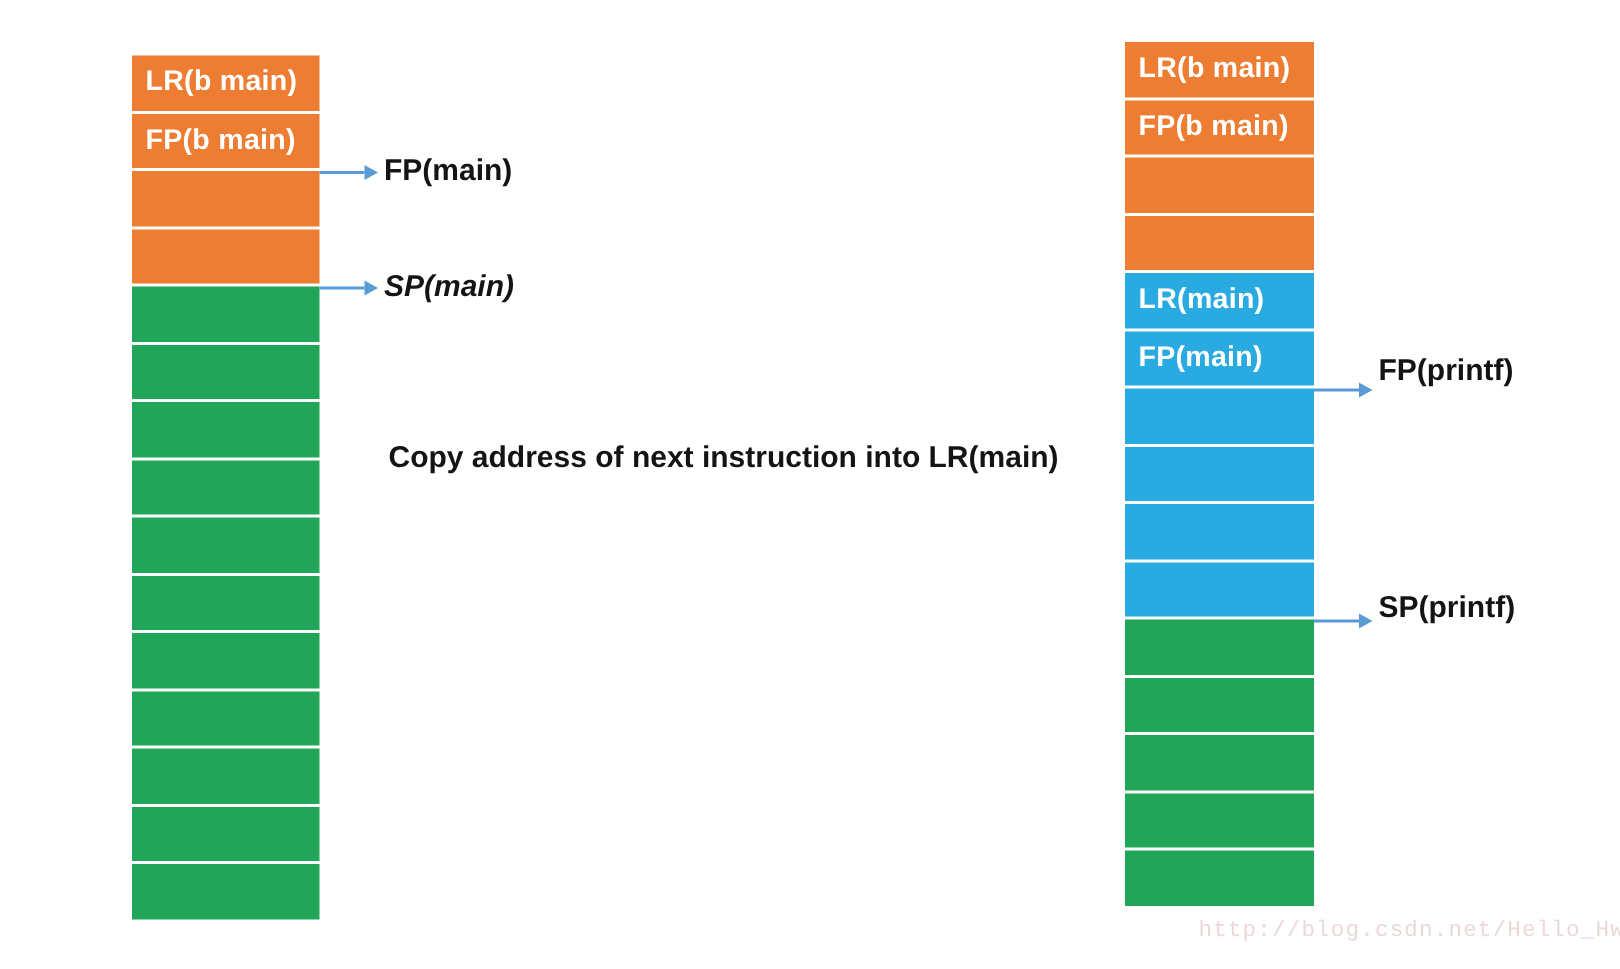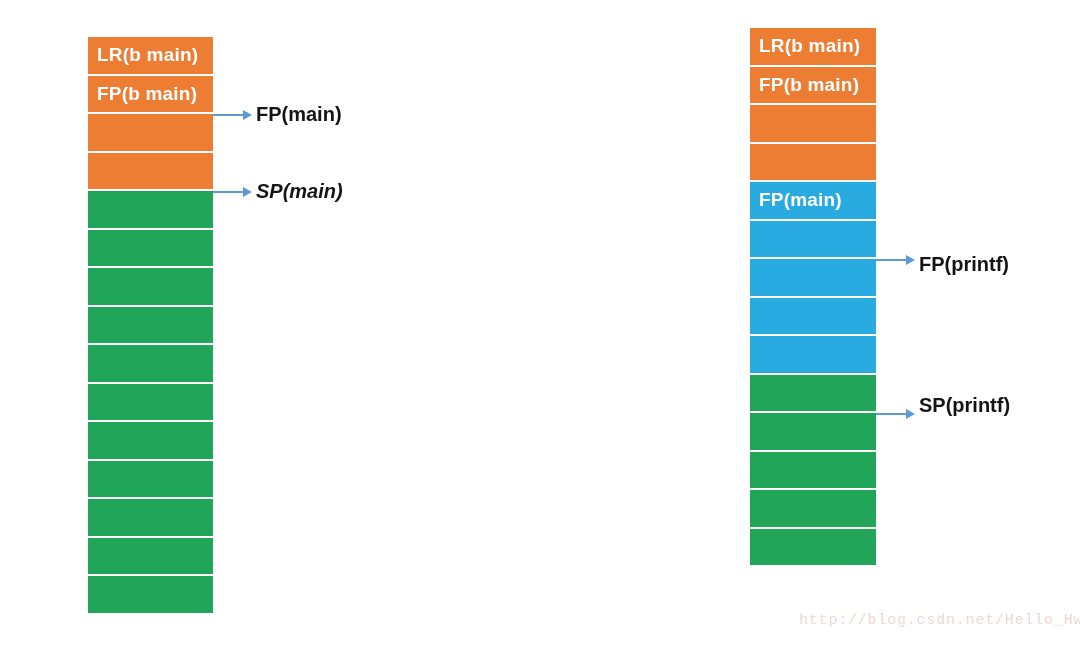--- a/index.html
+++ b/index.html
@@ -100,36 +100,38 @@
       <div class="cell" style="background: rgb(33, 165, 89); color: rgb(255, 255, 255);"></div>
       <div class="cell" style="background: rgb(33, 165, 89); color: rgb(255, 255, 255);"></div>
       <div class="cell" style="background: rgb(33, 165, 89); color: rgb(255, 255, 255);"></div>
     </div>
 
   <div class="stack" id="right-stack" style="left:750px; top:28px; width:126px;">
       <div class="cell" style="background: rgb(236, 125, 51); color: rgb(255, 255, 255);">LR(b main)</div>
       <div class="cell" style="background: rgb(236, 125, 51); color: rgb(255, 255, 255);">FP(b main)</div>
       <div class="cell" style="background: rgb(236, 125, 51); color: rgb(255, 255, 255);"></div>
       <div class="cell" style="background: rgb(236, 125, 51); color: rgb(255, 255, 255);"></div>
+      <div class="cell" style="background: rgb(41, 171, 226); color: rgb(255, 255, 255);">LR(main)</div>
       <div class="cell" style="background: rgb(41, 171, 226); color: rgb(255, 255, 255);">FP(main)</div>
       <div class="cell" style="background: rgb(41, 171, 226); color: rgb(255, 255, 255);"></div>
       <div class="cell" style="background: rgb(41, 171, 226); color: rgb(255, 255, 255);"></div>
       <div class="cell" style="background: rgb(41, 171, 226); color: rgb(255, 255, 255);"></div>
       <div class="cell" style="background: rgb(41, 171, 226); color: rgb(255, 255, 255);"></div>
       <div class="cell" style="background: rgb(33, 165, 89); color: rgb(255, 255, 255);"></div>
       <div class="cell" style="background: rgb(33, 165, 89); color: rgb(255, 255, 255);"></div>
       <div class="cell" style="background: rgb(33, 165, 89); color: rgb(255, 255, 255);"></div>
       <div class="cell" style="background: rgb(33, 165, 89); color: rgb(255, 255, 255);"></div>
       <div class="cell" style="background: rgb(33, 165, 89); color: rgb(255, 255, 255);"></div>
     </div>
 
+  <div class="caption" style="color: rgb(20, 20, 20);">Copy address of next instruction into LR(main)</div>
 
   <div class="watermark" style="color: rgb(235, 217, 215);">http://blog.csdn.net/Hello_Hwc</div>
 
 <div class="pointer-arrow" style="left: 213px; top: 114px; background: rgb(91, 155, 213); border-left-color: rgb(91, 155, 213);"></div>
     <div class="pointer-label" style="left: 256px; top: 115px; color: rgb(20, 20, 20);">FP(main)</div>
     <div class="pointer-arrow" style="left: 213px; top: 191px; background: rgb(91, 155, 213); border-left-color: rgb(91, 155, 213);"></div>
     <div class="pointer-label" style="left: 256px; top: 192px; color: rgb(20, 20, 20); font-style: italic;">SP(main)</div>
     <div class="pointer-arrow" style="left: 876px; top: 259px; background: rgb(91, 155, 213); border-left-color: rgb(91, 155, 213);"></div>
-    <div class="pointer-label" style="left: 919px; top: 265px; color: rgb(20, 20, 20);">FP(printf)</div>
+    <div class="pointer-label" style="left: 919px; top: 248px; color: rgb(20, 20, 20);">FP(printf)</div>
     <div class="pointer-arrow" style="left: 876px; top: 413px; background: rgb(91, 155, 213); border-left-color: rgb(91, 155, 213);"></div>
     <div class="pointer-label" style="left: 919px; top: 406px; color: rgb(20, 20, 20);">SP(printf)</div>
   </div>
 
 </body></html>

